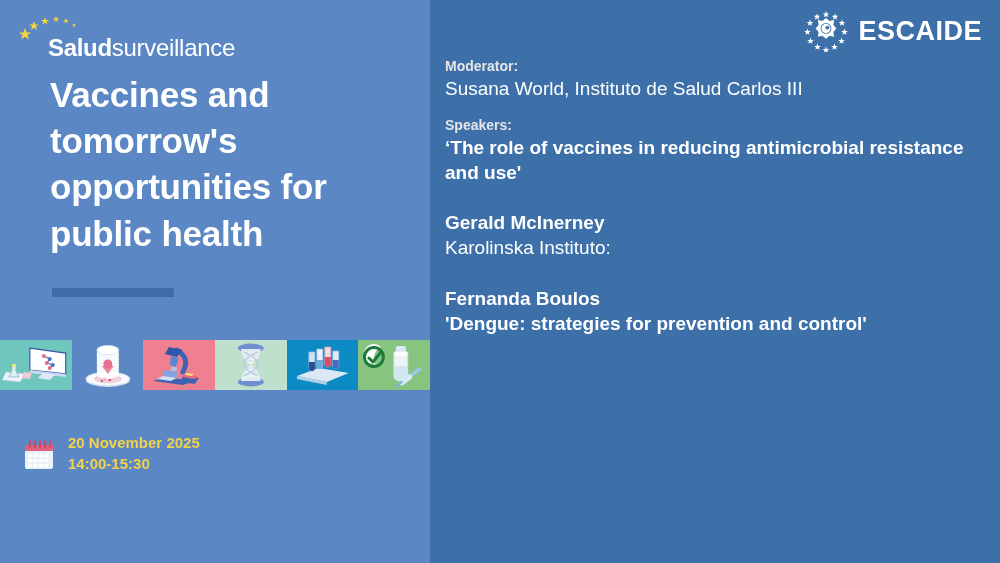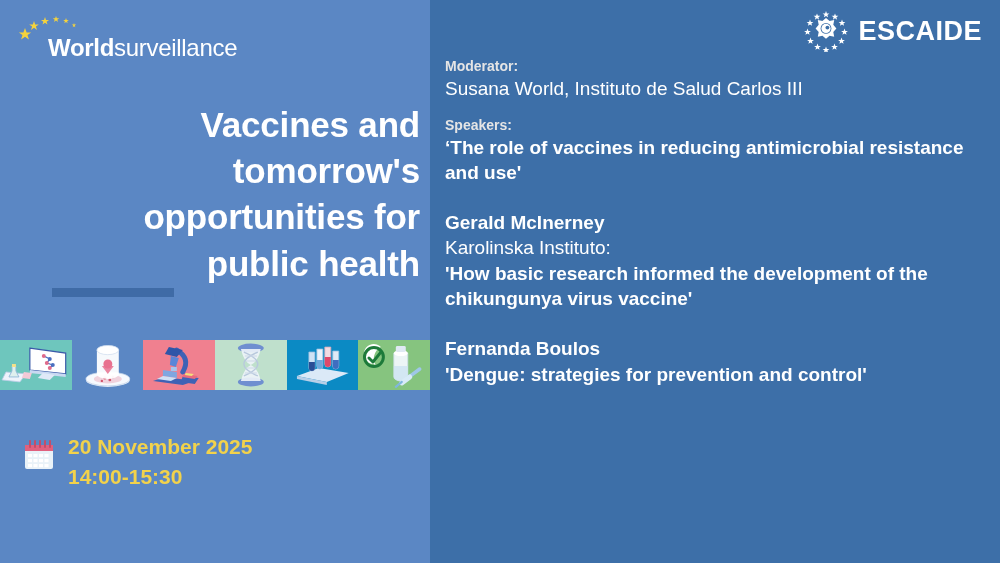--- a/index.html
+++ b/index.html
@@ -42,28 +42,27 @@
     letter-spacing:-0.3px;
     white-space:nowrap;
     line-height:1;
   }
   .euro-wordmark .b { font-weight:bold; }
   .euro-wordmark .r { font-weight:normal;margin-top:44px; }
 
   
   .main-title {
     position:absolute;
-    left:50px; top:102px;
+    left:50px; top:72px;
     width:370px;
     color:#ffffff;
     font-size:35px;
     font-weight:bold;
     line-height:1.32;
     letter-spacing:-0.2px;
-    text-align:right;
   }
   .title-rule {
     position:absolute;
     left:52px; top:288px;
     width:122px; height:9px;
     background:#3f6ba6;
   }
 
   
   .icon-strip {
@@ -83,21 +82,21 @@
   .date-block {
     position:absolute;
     left:22px; top:432px;
     display:flex;
     align-items:flex-start;
     gap:12px;
   }
   .cal-icon { width:34px; height:34px; margin-top:6px; flex:0 0 34px; }
   .date-text {
     color:#f2d24b;
-    font-size:21px;
+    font-size:15px;
     font-weight:bold;
     line-height:1.42;
     white-space:nowrap;
   }
 
   
   .right-panel {
     position:relative;
     width:570px; height:563px;
     background:#3d6fa8;
@@ -161,21 +160,21 @@
       <svg class="euro-stars" viewBox="0 0 72 30">
         <g fill="#f5d33c">
           <polygon points="7,14 8.6,18.4 13.2,18.4 9.5,21.1 10.9,25.6 7,22.8 3.1,25.6 4.5,21.1 0.8,18.4 5.4,18.4"></polygon>
           <polygon points="16,7 17.2,10.4 20.8,10.4 17.9,12.5 19,16 16,13.8 13,16 14.1,12.5 11.2,10.4 14.8,10.4"></polygon>
           <polygon points="27,3 28,5.9 31,5.9 28.6,7.7 29.5,10.6 27,8.8 24.5,10.6 25.4,7.7 23,5.9 26,5.9"></polygon>
           <polygon points="38,2 38.8,4.3 41.2,4.3 39.3,5.7 40,8 38,6.6 36,8 36.7,5.7 34.8,4.3 37.2,4.3"></polygon>
           <polygon points="48,4 48.7,6 50.8,6 49.1,7.2 49.7,9.2 48,8 46.3,9.2 46.9,7.2 45.2,6 47.3,6"></polygon>
           <polygon points="56,9 56.5,10.6 58.2,10.6 56.8,11.6 57.3,13.2 56,12.2 54.7,13.2 55.2,11.6 53.8,10.6 55.5,10.6"></polygon>
         </g>
       </svg>
-      <div class="euro-wordmark"><span class="b">World</span><span class="r">surveillance</span></div>
+      <div class="euro-wordmark"><span class="b">Salud</span><span class="r">surveillance</span></div>
     </div>
 
     <div class="main-title">Vaccines and tomorrow's opportunities for public health</div>
     <div class="title-rule"></div>
 
     <div class="icon-strip">
 
       <div class="icon-tile" style="background:#6ec6bd">
         <svg viewBox="0 0 72 50">
           <g>
@@ -358,21 +357,20 @@
 
       <div class="speaker-block">
         <div class="strong">‘The role of vaccines in reducing antimicrobial resistance and use'</div>
       </div>
 
       <div class="gap-md"></div>
 
       <div class="speaker-block">
         <div class="strong">Gerald McInerney</div>
         <div class="plain">Karolinska Instituto:</div>
-        <div class="strong">'How basic research informed the development of the chikungunya virus vaccine'</div>
       </div>
 
       <div class="gap-md"></div>
 
       <div class="speaker-block">
         <div class="strong">Fernanda Boulos</div>
         <div class="strong">'Dengue: strategies for prevention and control'</div>
       </div>
 
     </div>

